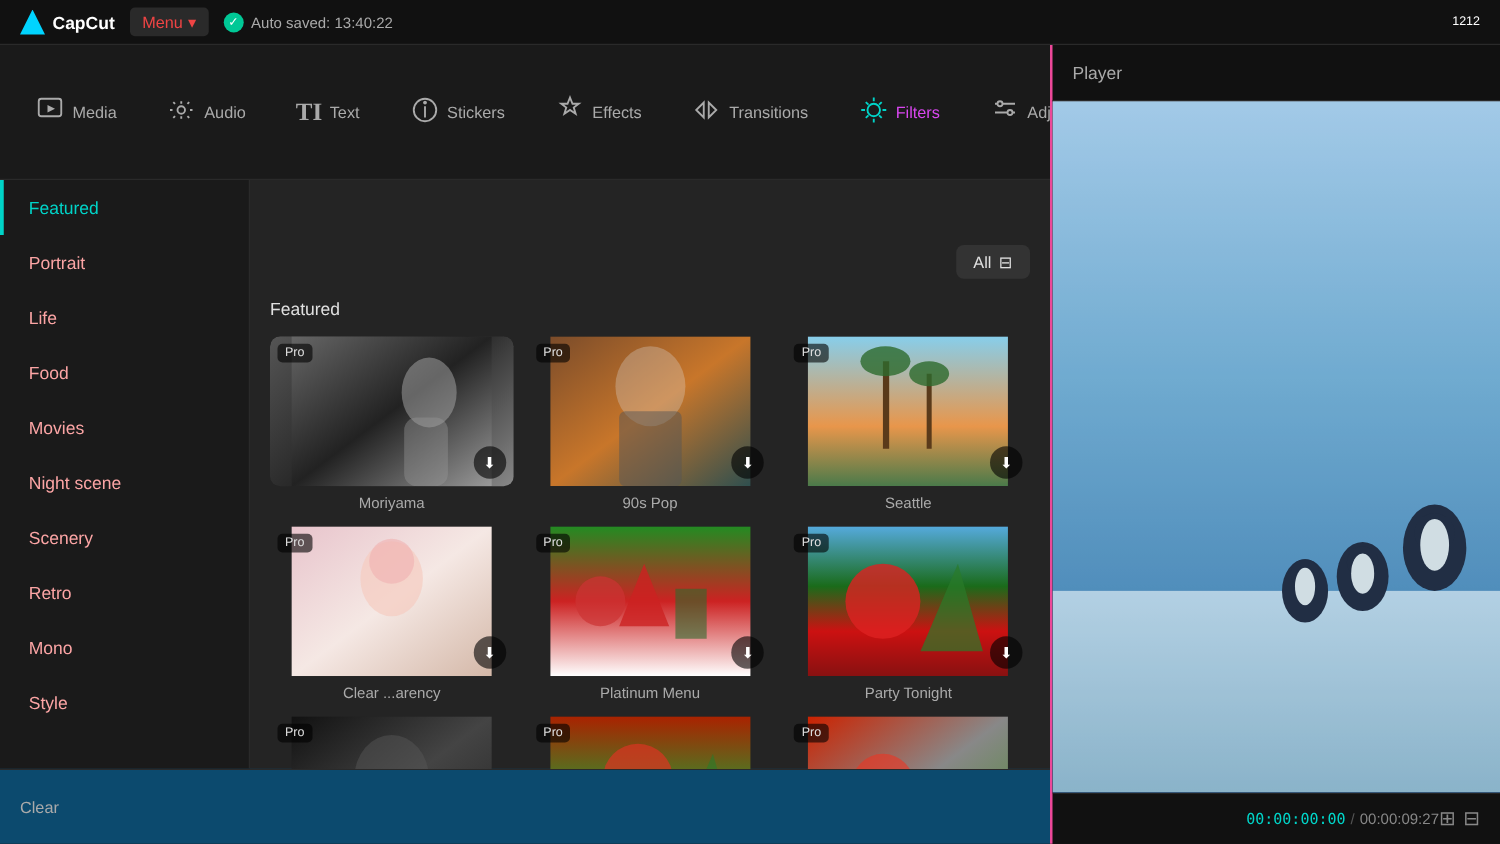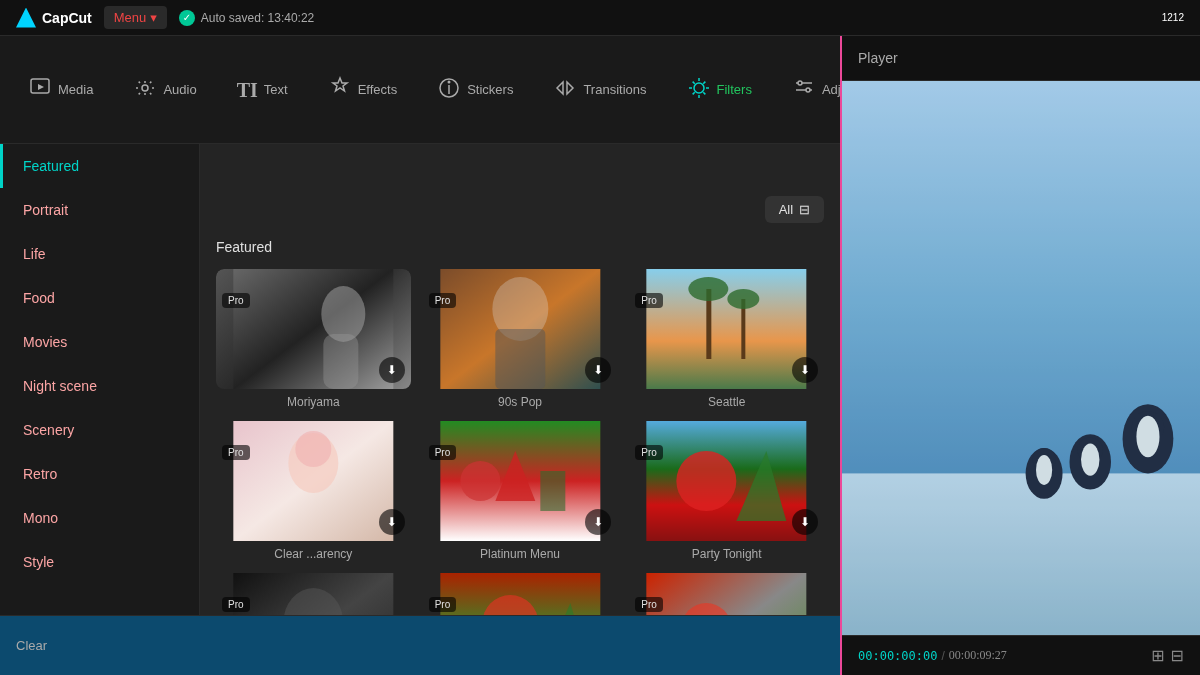--- a/index.html
+++ b/index.html
@@ -204,21 +204,21 @@
     }
     .filter-thumbnail {
       width: 100%;
       height: 120px;
       border-radius: 8px;
       overflow: hidden;
       position: relative;
     }
     .pro-badge {
       position: absolute;
-      top: 24px;
+      top: 6px;
       left: 6px;
       background: rgba(0,0,0,0.6);
       color: #e0e0e0;
       font-size: 10px;
       padding: 2px 6px;
       border-radius: 4px;
       font-weight: 500;
     }
     .download-btn {
       position: absolute;
@@ -270,37 +270,37 @@
       flex: 1;
       background: linear-gradient(180deg, #b8d4f0 0%, #7aaad4 30%, #5588bb 60%, #3366aa 100%);
       position: relative;
       overflow: hidden;
     }
 
     .player-controls {
       padding: 10px 16px;
       display: flex;
       align-items: center;
-      justify-content: space-between;
+      justify-content: flex-end;
       border-top: 1px solid #2a2a2a;
     }
     .time-current {
       color: #00d4c8;
       font-size: 12px;
       font-family: monospace;
     }
     .time-divider {
       color: #555;
       font-size: 12px;
       margin: 0 4px;
     }
     .time-total {
       color: #888;
       font-size: 12px;
-      font-family: Liberation Serif, serif;
+      font-family: Liberation Sans, sans-serif;
     }
     .grid-icons {
       display: flex;
       gap: 6px;
       color: #888;
       font-size: 16px;
     }
 
     
     .bottom-strip {
@@ -364,52 +364,52 @@
         </div>
         <span>Audio</span>
       </div>
       <div class="nav-tab">
         <div class="tab-icon" style="font-weight:700;font-size:20px;font-family:serif;">TI</div>
         <span>Text</span>
       </div>
       <div class="nav-tab">
         <div class="tab-icon">
           <svg width="24" height="24" viewBox="0 0 24 24" fill="none" stroke="currentColor" stroke-width="1.5">
-            <path d="M12 2l2 5h5l-4 3 1.5 5L12 12l-4.5 3L9 10 5 7h5z"></path>
-          </svg>
-        </div>
-        <span>Effects</span>
-      </div>
-      <div class="nav-tab">
-        <div class="tab-icon">
-          <svg width="24" height="24" viewBox="0 0 24 24" fill="none" stroke="currentColor" stroke-width="1.5">
             <circle cx="12" cy="12" r="9"></circle>
             <circle cx="12" cy="6" r="1.5" fill="currentColor" stroke="none"></circle>
             <line x1="12" y1="9" x2="12" y2="18"></line>
           </svg>
         </div>
         <span>Stickers</span>
+      </div>
+      <div class="nav-tab">
+        <div class="tab-icon">
+          <svg width="24" height="24" viewBox="0 0 24 24" fill="none" stroke="currentColor" stroke-width="1.5">
+            <path d="M12 2l2 5h5l-4 3 1.5 5L12 12l-4.5 3L9 10 5 7h5z"></path>
+          </svg>
+        </div>
+        <span>Effects</span>
       </div>
       <div class="nav-tab">
         <div class="tab-icon">
           <svg width="24" height="24" viewBox="0 0 24 24" fill="none" stroke="currentColor" stroke-width="1.5">
             <path d="M4 12 L10 6 L10 18 Z"></path>
             <path d="M20 12 L14 6 L14 18 Z"></path>
           </svg>
         </div>
         <span>Transitions</span>
       </div>
       <div class="nav-tab active">
         <div class="tab-icon">
           <svg width="24" height="24" viewBox="0 0 24 24" fill="none" stroke="#00d4c8" stroke-width="1.5">
             <circle cx="12" cy="12" r="5"></circle>
             <path d="M12 2v3M12 19v3M2 12h3M19 12h3M5.636 5.636l2.121 2.121M16.243 16.243l2.121 2.121M5.636 18.364l2.121-2.121M16.243 7.757l2.121-2.121"></path>
           </svg>
         </div>
-        <span style="color:#22c55e;">Filters</span>
+        <span style="color:#d946ef;">Filters</span>
       </div>
       <div class="nav-tab">
         <div class="tab-icon">
           <svg width="24" height="24" viewBox="0 0 24 24" fill="none" stroke="currentColor" stroke-width="1.5">
             <line x1="4" y1="7" x2="20" y2="7"></line>
             <circle cx="8" cy="7" r="2" fill="#1a1a1a" stroke="currentColor"></circle>
             <line x1="4" y1="14" x2="20" y2="14"></line>
             <circle cx="16" cy="14" r="2" fill="#1a1a1a" stroke="currentColor"></circle>
           </svg>
         </div>

